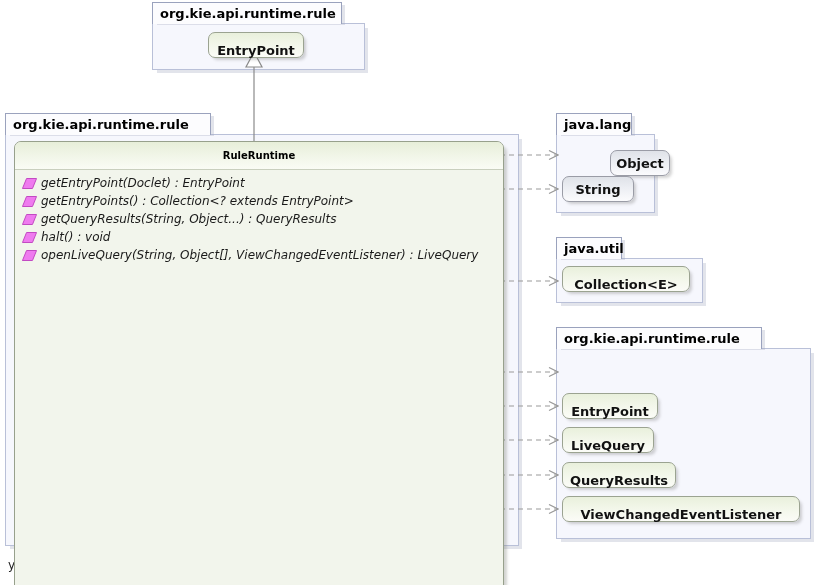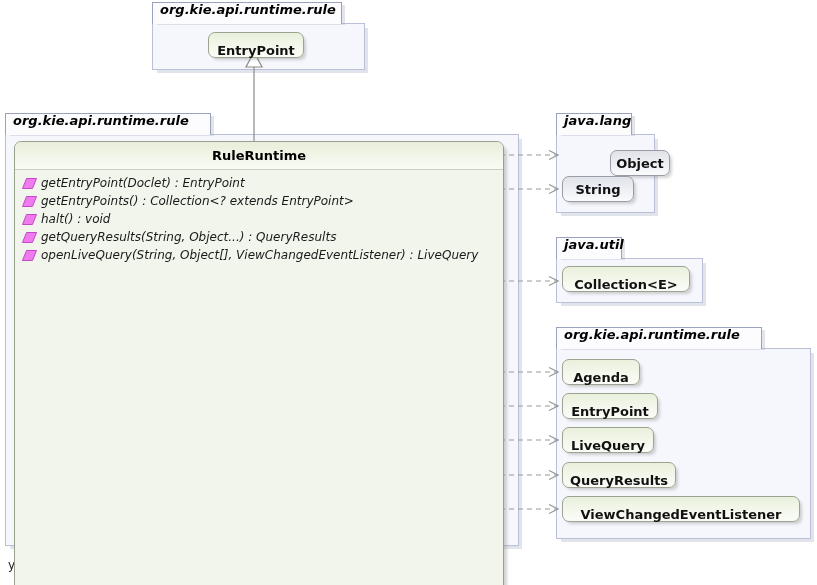--- a/index.html
+++ b/index.html
@@ -31,25 +31,24 @@
   .pkg-tab {
     position: absolute;
     top: 0;
     left: 0;
     height: 22px;
     box-sizing: border-box;
     background: #fcfcfe;
     border: 1px solid #9aa2bd;
     border-bottom: none;
     display: flex;
-    align-items: flex-start;
+    align-items: center;
     padding: 0 8px 0 7px;
     z-index: 3;
     box-shadow: 4px 2px 0 -1px rgba(160,165,190,0.30);
-    font-style: italic;
   }
   .pkg-tab span {
     font-size: 13px;
     font-weight: bold;
     color: #000000;
     white-space: nowrap;
     line-height: 1;
   }
 
   
@@ -96,21 +95,21 @@
   }
   .classbox-title {
     height: 27px;
     display: flex;
     align-items: center;
     justify-content: center;
     background: linear-gradient(to bottom, #e7eed9 0%, #eff4e5 40%, #fafcf5 100%);
     border-bottom: 1px solid #c9cfbe;
   }
   .classbox-title span {
-    font-size: 13px;
+    font-size: 10px;
     font-weight: bold;
     color: #000000;
     line-height: 1;
   }
   .member-list {
     padding: 4px 0 0 0;
   }
   .member {
     display: flex;
     align-items: center;
@@ -206,25 +205,25 @@
       <div class="member">
         <span class="diamond-icon"></span>
         <span class="mtext">getEntryPoint(Doclet) : EntryPoint</span>
       </div>
       <div class="member">
         <span class="diamond-icon"></span>
         <span class="mtext">getEntryPoints() : Collection&lt;? extends EntryPoint&gt;</span>
       </div>
       <div class="member">
         <span class="diamond-icon"></span>
+        <span class="mtext">getQueryResults(String, Object...) : QueryResults</span>
+      </div>
+      <div class="member">
+        <span class="diamond-icon"></span>
         <span class="mtext">halt() : void</span>
-      </div>
-      <div class="member">
-        <span class="diamond-icon"></span>
-        <span class="mtext">getQueryResults(String, Object...) : QueryResults</span>
       </div>
       <div class="member">
         <span class="diamond-icon"></span>
         <span class="mtext">openLiveQuery(String, Object[], ViewChangedEventListener) : LiveQuery</span>
       </div>
     </div>
   </div>
 </div>
 
 <div class="package" style="left:556px; top:113px; width:104px; height:100px;">
@@ -248,23 +247,20 @@
   <div class="node iface" style="left:6px; top:29px; width:128px;">
     <span>Collection&lt;E&gt;</span>
   </div>
 </div>
 
 <div class="package" style="left:556px; top:327px; width:260px; height:212px;">
   <div class="pkg-tab" style="width:206px;">
     <span>org.kie.api.runtime.rule</span>
   </div>
   <div class="pkg-body" style="top:21px; width:255px; height:191px;"></div>
-  <div class="node iface" style="left:6px; top:32px; width:78px;">
-    <span>Agenda</span>
-  </div>
   <div class="node iface" style="left:6px; top:66px; width:96px;">
     <span>EntryPoint</span>
   </div>
   <div class="node iface" style="left:6px; top:135px; width:114px;">
     <span>QueryResults</span>
   </div>
   <div class="node iface" style="left:6px; top:100px; width:92px;">
     <span>LiveQuery</span>
   </div>
   <div class="node iface" style="left:6px; top:169px; width:238px;">

